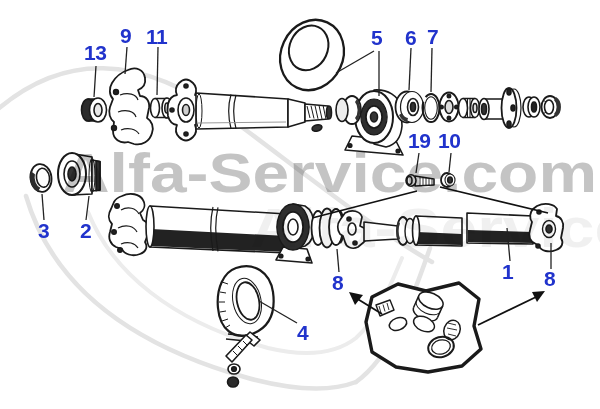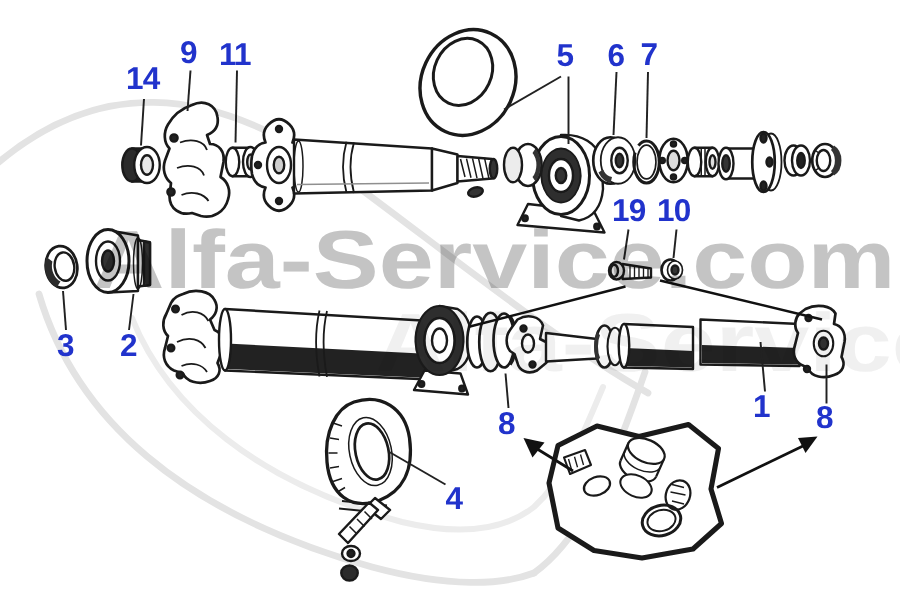--- a/index.html
+++ b/index.html
@@ -308,21 +308,21 @@
     <path d="M382,314 L356,298"></path>
     <path d="M349,292 L363,295 L355,305 Z" fill="#111" stroke="none"></path>
     <path d="M478,325 L536,297"></path>
     <path d="M545,291 L532,292 L537,302 Z" fill="#111" stroke="none"></path>
   </g>
 
   <text class="wm-text" x="62" y="192" font-size="55" fill="#8a8a8a" opacity="0.5" textLength="535" lengthAdjust="spacingAndGlyphs" style="mix-blend-mode:multiply;">Alfa-Service.com</text>
   <text class="wm-text" x="250" y="247" font-size="55" fill="#9a9a9a" opacity="0.15" textLength="535" lengthAdjust="spacingAndGlyphs" style="mix-blend-mode:multiply;">Alfa-Service.com</text>
 </svg>
 
-<div class="part-label" style="left:84px;top:42px;">14</div>
+<div class="part-label" style="left:84px;top:42px;">13</div>
 <div class="part-label" style="left:120px;top:25px;">9</div>
 <div class="part-label" style="left:146px;top:26px;">11</div>
 <div class="part-label" style="left:371px;top:27px;">5</div>
 <div class="part-label" style="left:405px;top:27px;">6</div>
 <div class="part-label" style="left:427px;top:26px;">7</div>
 <div class="part-label" style="left:408px;top:130px;">19</div>
 <div class="part-label" style="left:438px;top:130px;">10</div>
 <div class="part-label" style="left:38px;top:220px;">3</div>
 <div class="part-label" style="left:80px;top:220px;">2</div>
 <div class="part-label" style="left:332px;top:272px;">8</div>

